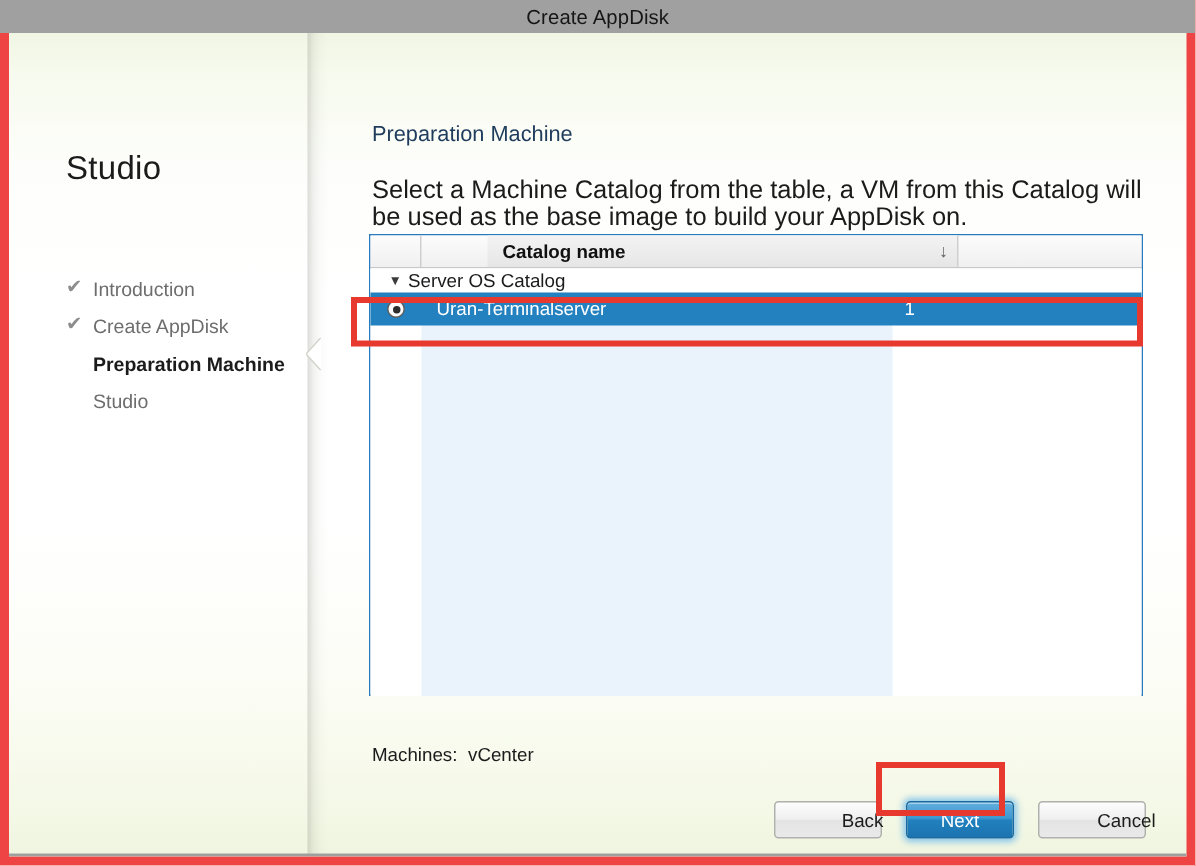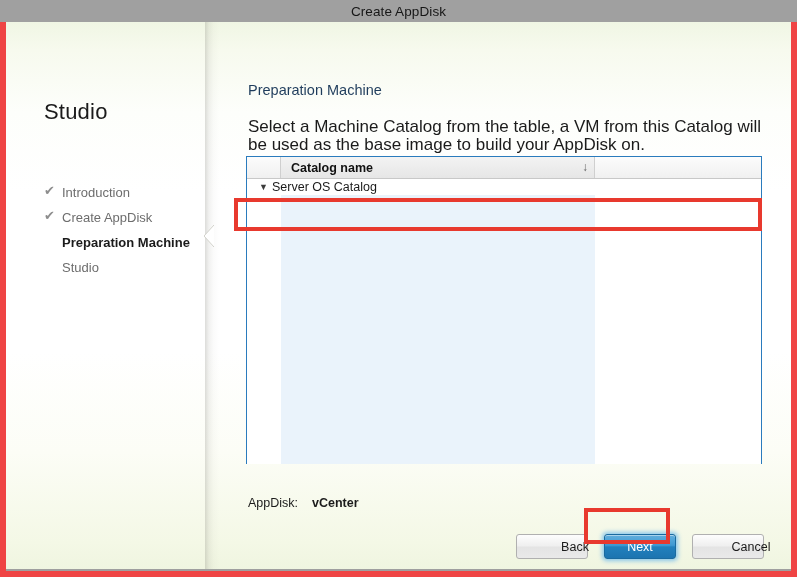--- a/index.html
+++ b/index.html
@@ -170,20 +170,21 @@
     border: 1px solid #2a7bbd;
     background: #ffffff;
     box-sizing: border-box;
   }
   #table-header {
     position: relative;
     height: 21px;
     display: flex;
     background: linear-gradient(to bottom, #fcfcfc, #f0f0f0);
     border-bottom: 1px solid #c8c8c8;
+    gap: 44px;
   }
   .th {
     position: relative;
     height: 21px;
     display: flex;
     align-items: center;
     font-size: 12.5px;
     box-sizing: border-box;
   }
   .th-radio {
@@ -292,21 +293,21 @@
   
   #resource-line {
     position: absolute;
     left: 29px;
     top: 474px;
     font-size: 12.5px;
     color: #1b1b1b;
     display: flex;
   }
   #resource-label { width: 64px; }
-  #resource-value { font-weight: bold; }
+  #resource-value { font-weight: normal; }
 
   
   #buttons {
     position: absolute;
     left: 0;
     top: 512px;
     width: 545px;
     display: flex;
     justify-content: flex-end;
     gap: 16px;
@@ -417,25 +418,34 @@
         </div>
 
         <div id="table-body">
           <div id="sorted-column-tint"></div>
 
           <div class="group-row">
             <span class="group-caret">▼</span>
             <span>Server OS Catalog</span>
           </div>
 
+          <div class="data-row">
+            <div class="cell-radio">
+              <span class="radio">
+                <span class="dot"></span>
+              </span>
+            </div>
+            <div class="cell-catalog">Uran-Terminalserver</div>
+            <div class="cell-machines">1</div>
+          </div>
         </div>
       </div>
 
       <div id="resource-line">
-        <span id="resource-label">AppDisk:</span>
+        <span id="resource-label">Machines:</span>
         <span id="resource-value">vCenter</span>
       </div>
 
       <div id="buttons">
         <div class="btn btn-secondary">Back</div>
         <div class="btn btn-primary">Next</div>
         <div class="btn btn-secondary">Cancel</div>
       </div>
 
     </div>

